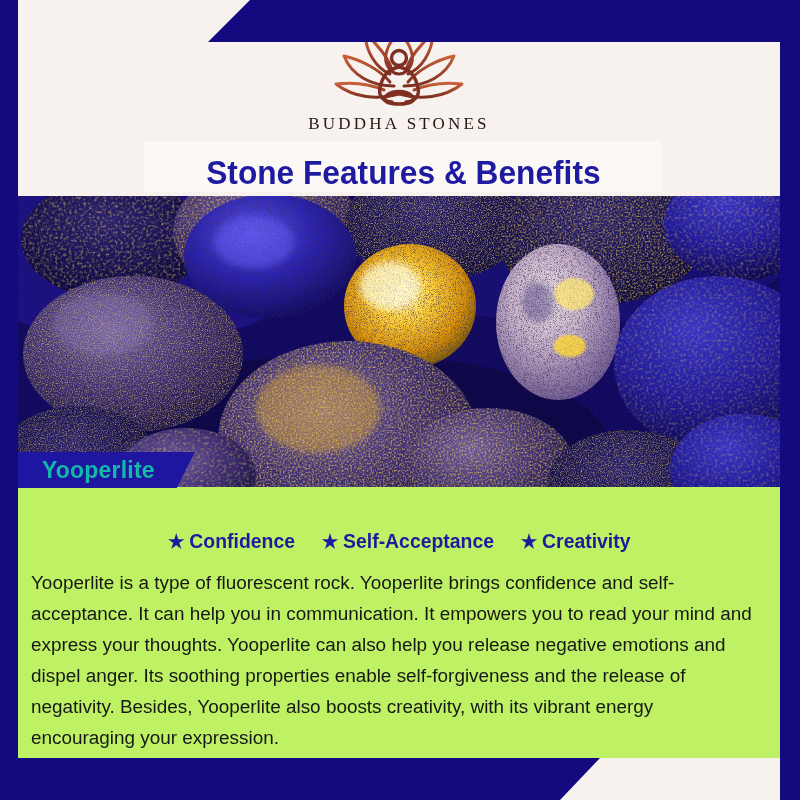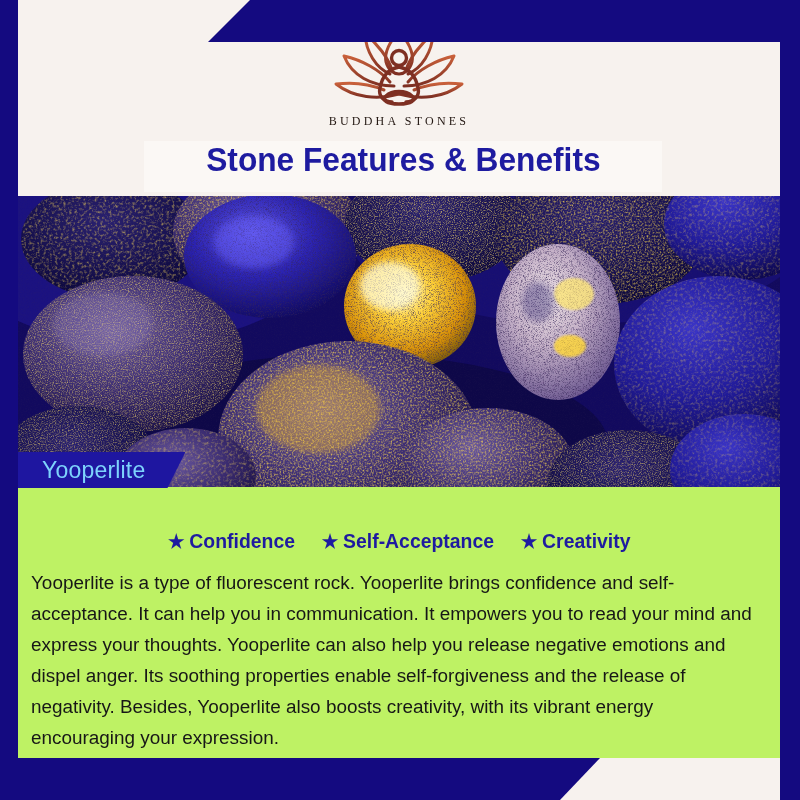--- a/index.html
+++ b/index.html
@@ -74,36 +74,36 @@
     display: block;
     margin: 0 auto;
     width: 150px;
     height: 86px;
   }
 
   .brand-name {
     display: block;
     margin-top: 4px;
     font-family: "Liberation Serif", serif;
-    font-size: 12px;
+    font-size: 17px;
     letter-spacing: 3.2px;
     color: #231712;
     text-align: center;
     white-space: nowrap;
   }
 
   .title-band {
     position: absolute;
     left: 144px;
     top: 141px;
     width: 518px;
     height: 51px;
     background: #FBF8F5;
     display: flex;
-    align-items: flex-start;
+    align-items: flex-end;
     justify-content: center;
     z-index: 3;
   }
   .title-text {
     font-family: "Liberation Sans Narrow", "Liberation Sans", sans-serif;
     font-weight: bold;
     font-size: 33px;
     color: #1E1BA0;
     letter-spacing: 0px;
     white-space: nowrap;
@@ -131,23 +131,23 @@
     height: 36px;
     padding: 0 40px 0 24px;
     background: #1E16A0;
     display: flex;
     align-items: center;
     clip-path: polygon(0 0, 100% 0, calc(100% - 18px) 100%, 0 100%);
     z-index: 5;
   }
   .stone-badge-text {
     font-family: "Liberation Sans", sans-serif;
-    font-weight: normal;
+    font-weight: bold;
     font-size: 23px;
-    color: #7dd3fc;
+    color: #14b8a6;
     letter-spacing: 0.2px;
     white-space: nowrap;
   }
 
   
   .panel {
     position: absolute;
     left: 18px;
     top: 487px;
     width: 762px;

